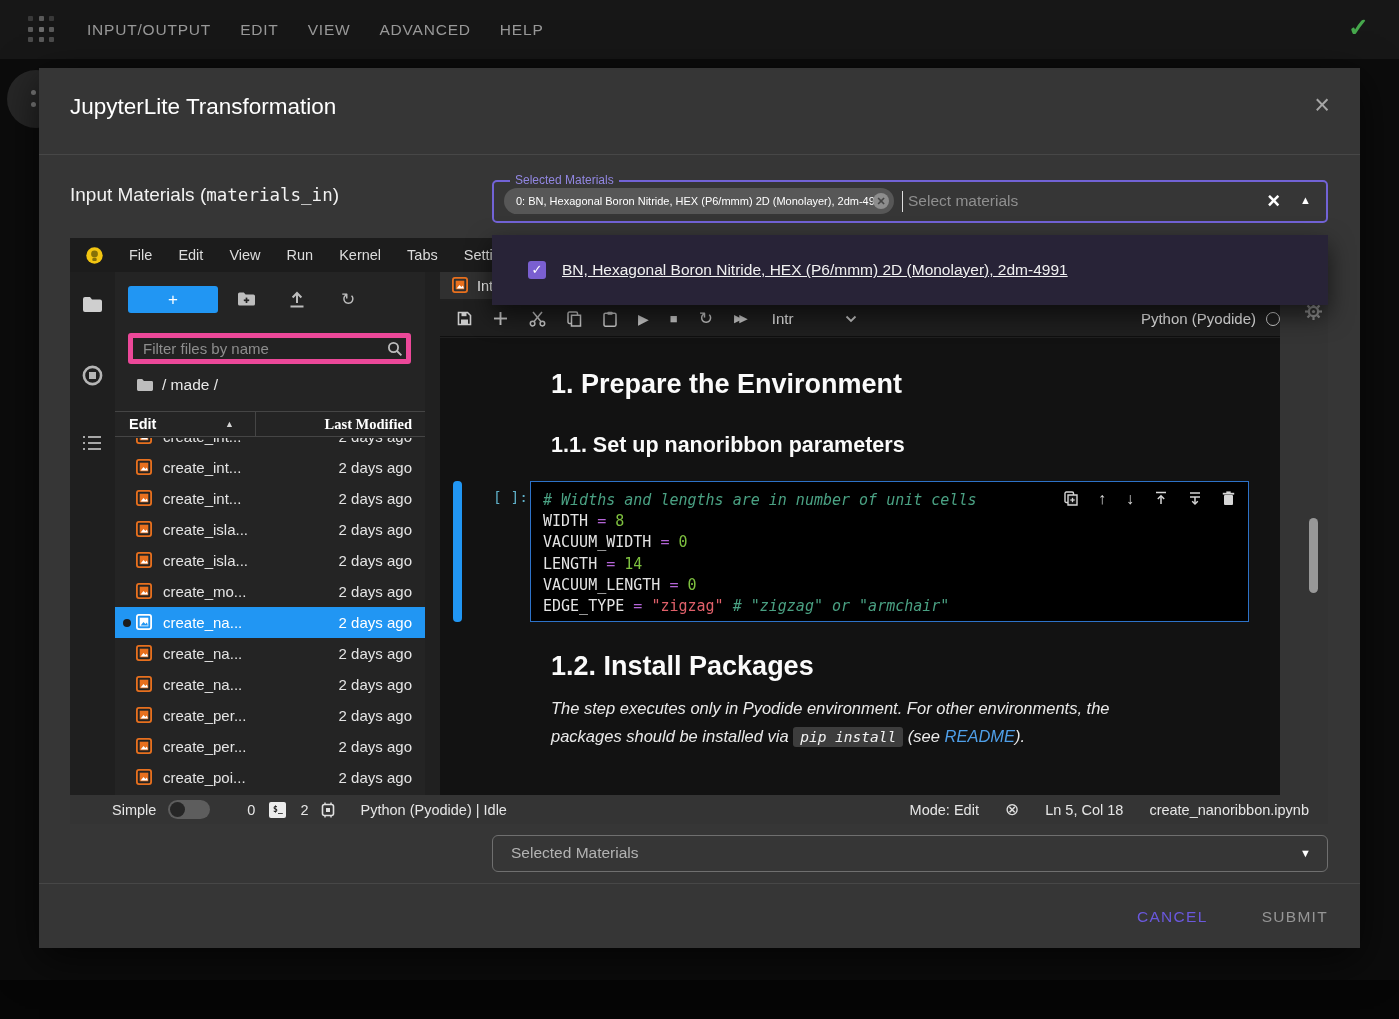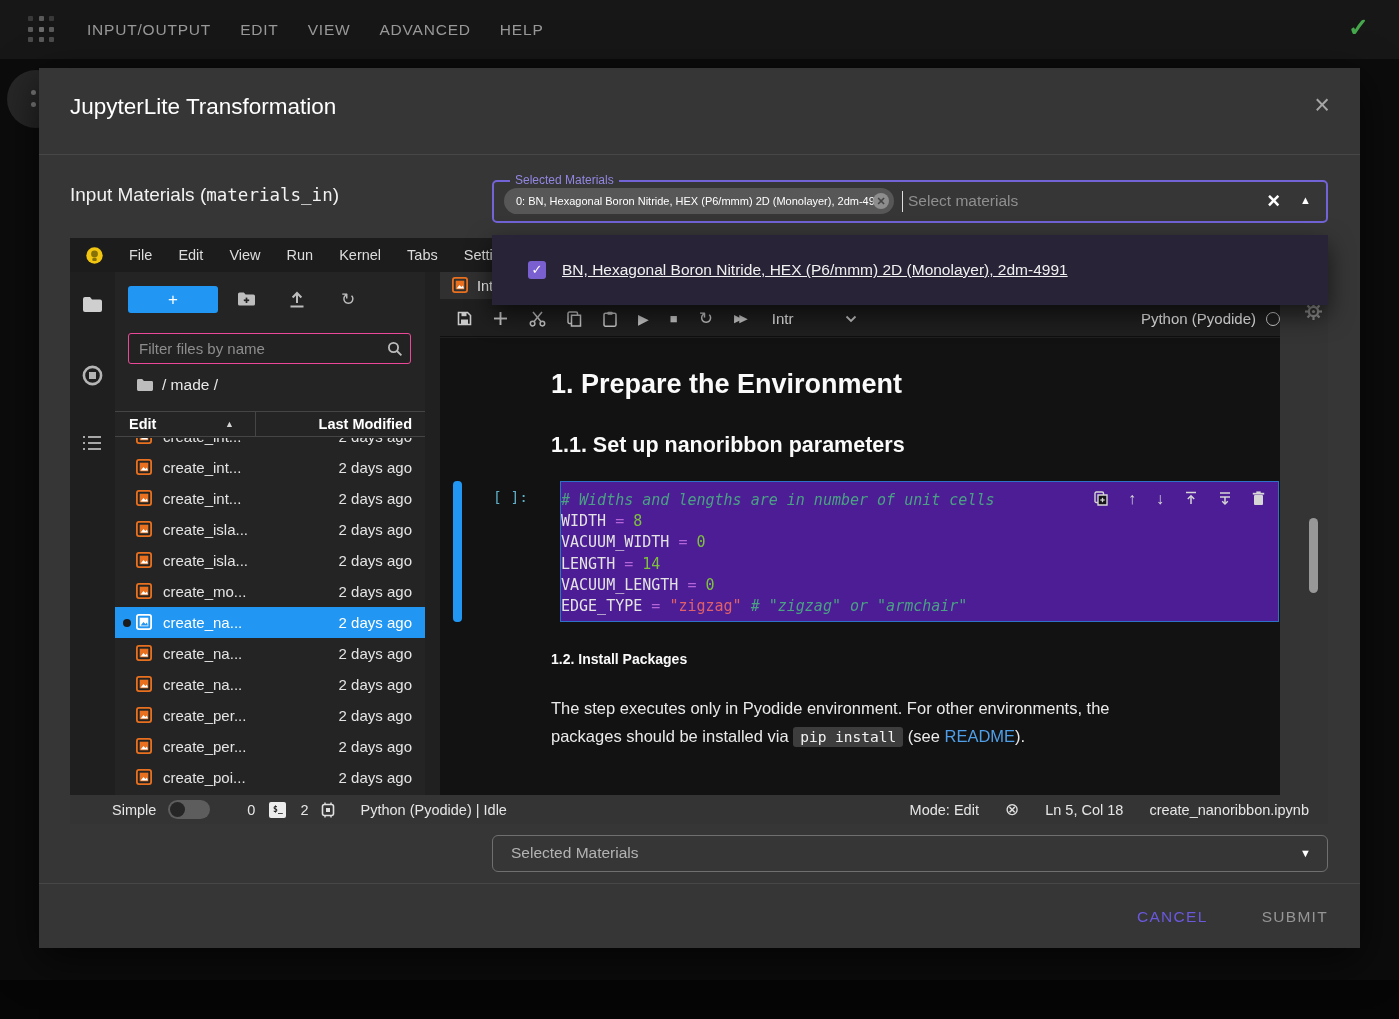--- a/index.html
+++ b/index.html
@@ -76,31 +76,31 @@
   .jl-rail { position:absolute; left:0; top:34px; width:45px; bottom:29px; background:#1f1f1f; color:#b9b9b9; }
   .jl-rail .ric { position:absolute; left:12px; }
   .ric1 { top:24px; } .ric2 { top:93px; } .ric3 { top:163px; }
 
   .jl-fb { position:absolute; left:45px; top:34px; width:310px; bottom:29px; background:#242424; }
   .fb-new { position:absolute; left:13px; top:14px; width:90px; height:27px; background:#2196f3;
             border:none; border-radius:3px; color:#fff; font-size:17px; line-height:25px; cursor:pointer; }
   .fb-act { position:absolute; top:19px; color:#bdbdbd; cursor:pointer; }
   .a1{left:122px} .a2{left:174px} .a3{left:226px; font-size:17px; line-height:17px;}
   .fb-filter { position:absolute; left:13px; top:61px; width:283px; height:31px; background:#222;
-               border:1px solid #ec4899; border-radius:3px; color:#ddd; font-size:15px; padding:0 30px 0 10px;
+               border:5px solid #ec4899; border-radius:3px; color:#ddd; font-size:15px; padding:0 30px 0 10px;
                font-family:"Liberation Sans",sans-serif; }
   .fb-filter::placeholder { color:#8d8d8d; }
   .fb-search { position:absolute; left:272px; top:69px; color:#bdbdbd; pointer-events:none; }
   .fb-crumb { position:absolute; left:21px; top:104px; display:flex; align-items:center; gap:8px;
               color:#e8e8e8; font-size:15.5px; }
   .fb-head { position:absolute; left:0; top:139px; right:0; height:26px; border-top:1px solid #454545;
              border-bottom:1px solid #454545; color:#fff; font-size:14.5px; font-weight:bold; }
   .fb-head .hn { position:absolute; left:14px; top:4px; }
   .fb-head .hs { position:absolute; left:110px; top:7px; font-size:9px; color:#d5d5d5; }
-  .fb-head .hm { position:absolute; right:13px; top:4px; }
+  .fb-head .hm { position:absolute; right:13px; top:4px;font-family:Liberation Serif, serif; }
   .fb-head .hdiv { position:absolute; left:140px; top:0; bottom:0; border-left:1px solid #454545; }
   .fb-list { position:absolute; left:0; top:166px; right:0; bottom:0; overflow:hidden; }
   .fb-row { display:flex; align-items:center; height:31px; color:#e4e4e4; font-size:15px;
             padding:0 13px 0 8px; cursor:pointer; }
   .fb-row:first-child { margin-top:-17px; }
   .fb-row.selected { background:#2196f3; color:#fff; }
   .fb-dot { width:8px; height:8px; border-radius:50%; background:#1c1c1c; margin-right:5px; visibility:hidden; flex:none; }
   .fb-row.selected .fb-dot { visibility:visible; }
   .fb-ic { width:17px; height:17px; margin-right:10px; flex:none; color:#e8701e; }
   .fb-row.selected .fb-ic { color:#fff; }
@@ -124,33 +124,33 @@
   .tb-code { color:#ececec; margin-left:6px; }
   .tb-chev { margin-left:30px; }
   .tb-kernel { margin-left:auto; display:flex; align-items:center; gap:10px; padding-right:0; color:#ececec; }
   .kring { width:14px; height:14px; border:1.6px solid #cfcfcf; border-radius:50%; }
 
   .nb-content { position:absolute; left:0; top:66px; right:0; bottom:0; background:#121212; }
   .nb-h1 { position:absolute; left:111px; top:31px; font-size:27px; font-weight:bold; color:#fafafa; }
   .nb-h2a { position:absolute; left:111px; top:95px; font-size:21.5px; font-weight:bold; color:#fafafa; }
   .cell-bar { position:absolute; left:13px; top:143px; width:9px; height:141px; background:#2196f3; border-radius:4px; }
   .cell-prompt { position:absolute; left:53px; top:151px; font-size:14.5px; color:#5fb0c8; }
-  .cell { position:absolute; left:120px; top:143px; width:719px; height:141px; background:#4c1d95;
-          border:1px solid #2d72c8; padding:8px 0; }
+  .cell { position:absolute; left:90px; top:143px; width:719px; height:141px; background:#000000;
+          border:1px solid #2d72c8; padding:8px 12px; }
   .code-line { font-family:"DejaVu Sans Mono", monospace; font-size:15px; line-height:21.2px; white-space:pre; }
   .tok-com { color:#4aa183; font-style:italic; }
   .tok-var { color:#e3e3e3; }
   .tok-op  { color:#b565d8; }
   .tok-num { color:#7ec03f; }
   .tok-str { color:#e0606a; }
   .cell-tools { position:absolute; right:13px; top:9px; display:flex; gap:20px; color:#d6d6d6; }
   .cell-tools span { cursor:pointer; line-height:1; }
   .ct-up, .ct-down { font-size:16px; }
-  .nb-h2b { position:absolute; left:111px; top:313px; font-size:14px; font-weight:bold; color:#fafafa;text-align:center; }
-  .nb-para { position:absolute; left:111px; top:356px; width:618px; font-size:16.5px; color:#eaeaea; line-height:28px; }
+  .nb-h2b { position:absolute; left:111px; top:313px; font-size:27px; font-weight:bold; color:#fafafa;text-align:center; }
+  .nb-para { position:absolute; left:111px; top:356px; width:618px; font-size:16.5px; color:#eaeaea; line-height:28px;font-style:italic; }
   .code-chip { background:#3d3d3d; border-radius:3px; padding:2px 7px; font-family:"DejaVu Sans Mono",monospace;
                font-size:14.5px; color:#f2f2f2; }
   .nb-link { color:#4f9fe8; cursor:pointer; }
   .nb-scroll { position:absolute; left:1270px; top:450px; width:9px; height:75px; background:#989898;
                border-radius:5px; z-index:4; }
   .jl-right { position:absolute; right:0; top:34px; width:48px; bottom:29px; background:#343434; }
 
   .jl-status { position:absolute; left:0; right:0; bottom:0; height:29px; background:#343434;
                display:flex; align-items:center; font-size:14.5px; color:#e6e6e6; }
   .st-simple { margin-left:42px; }

